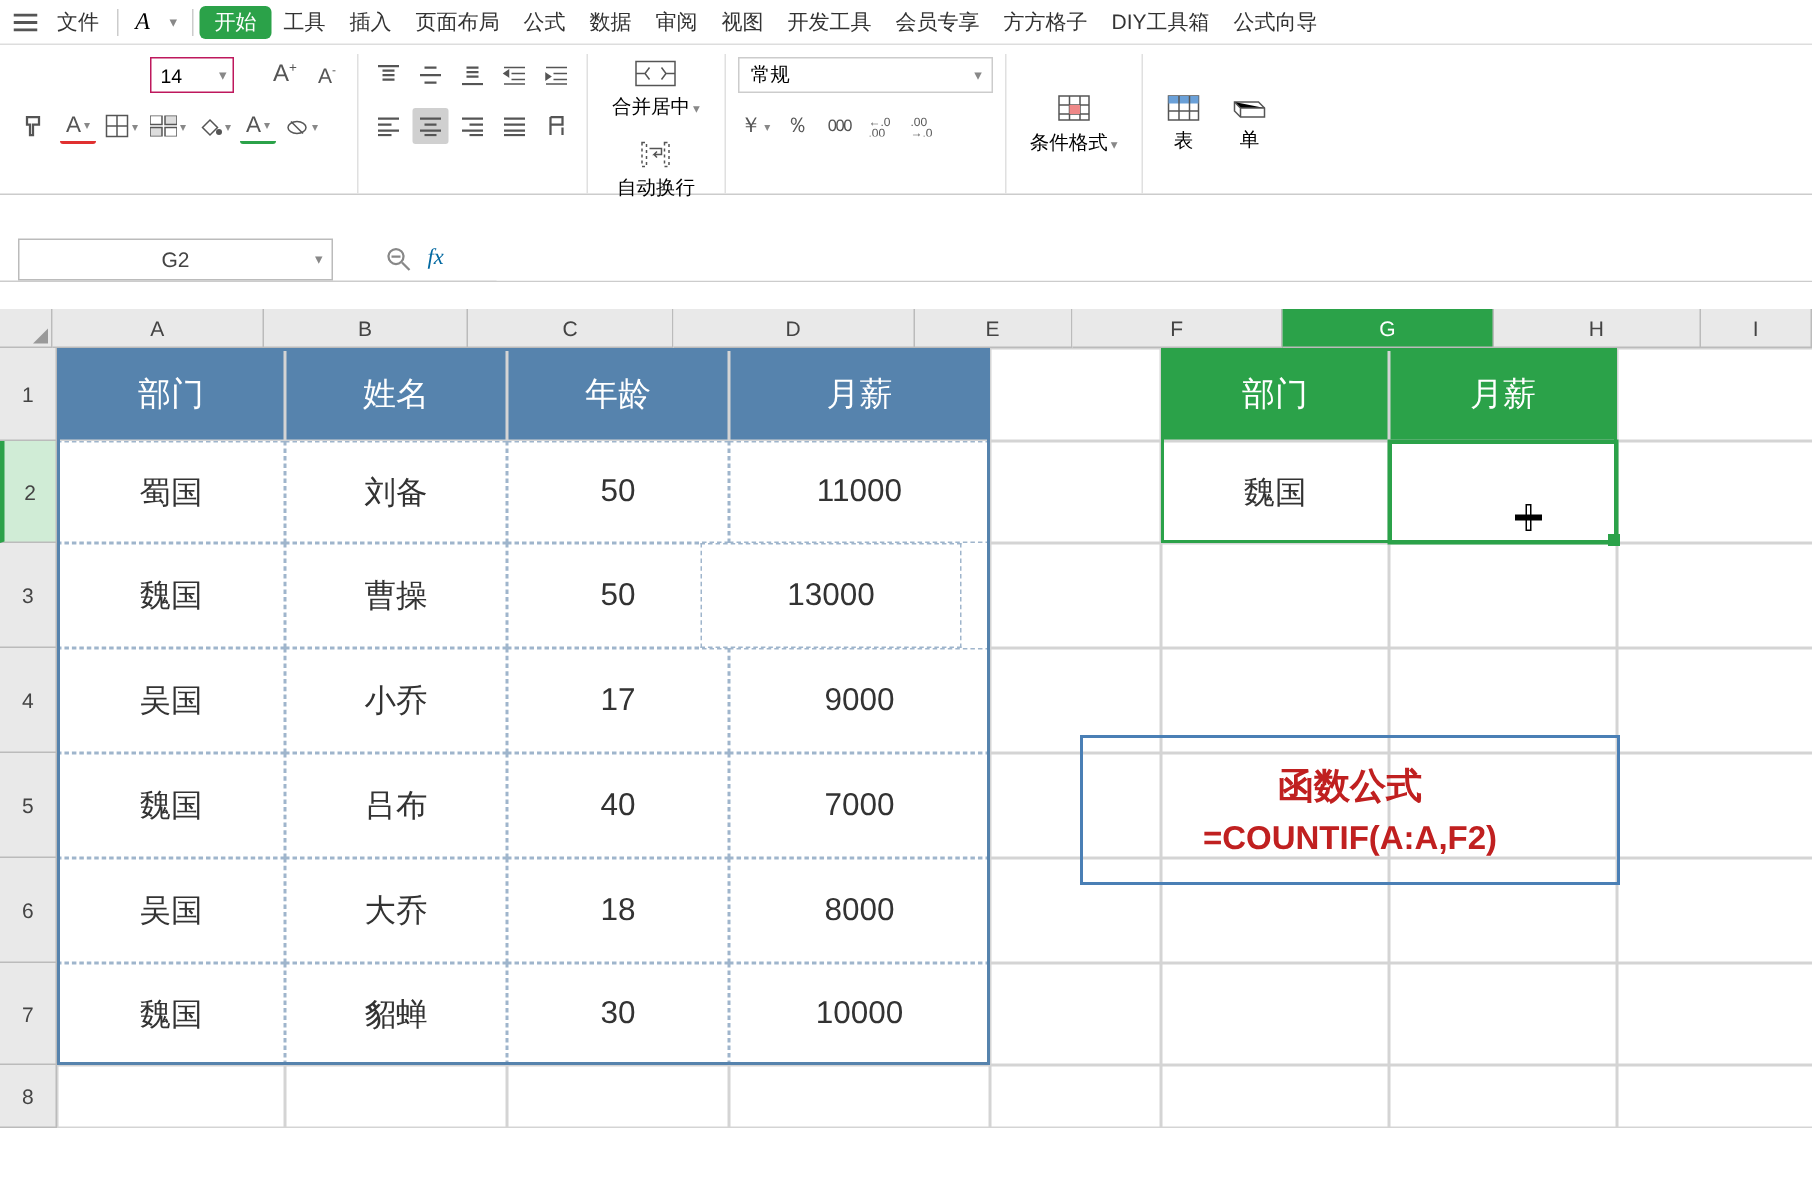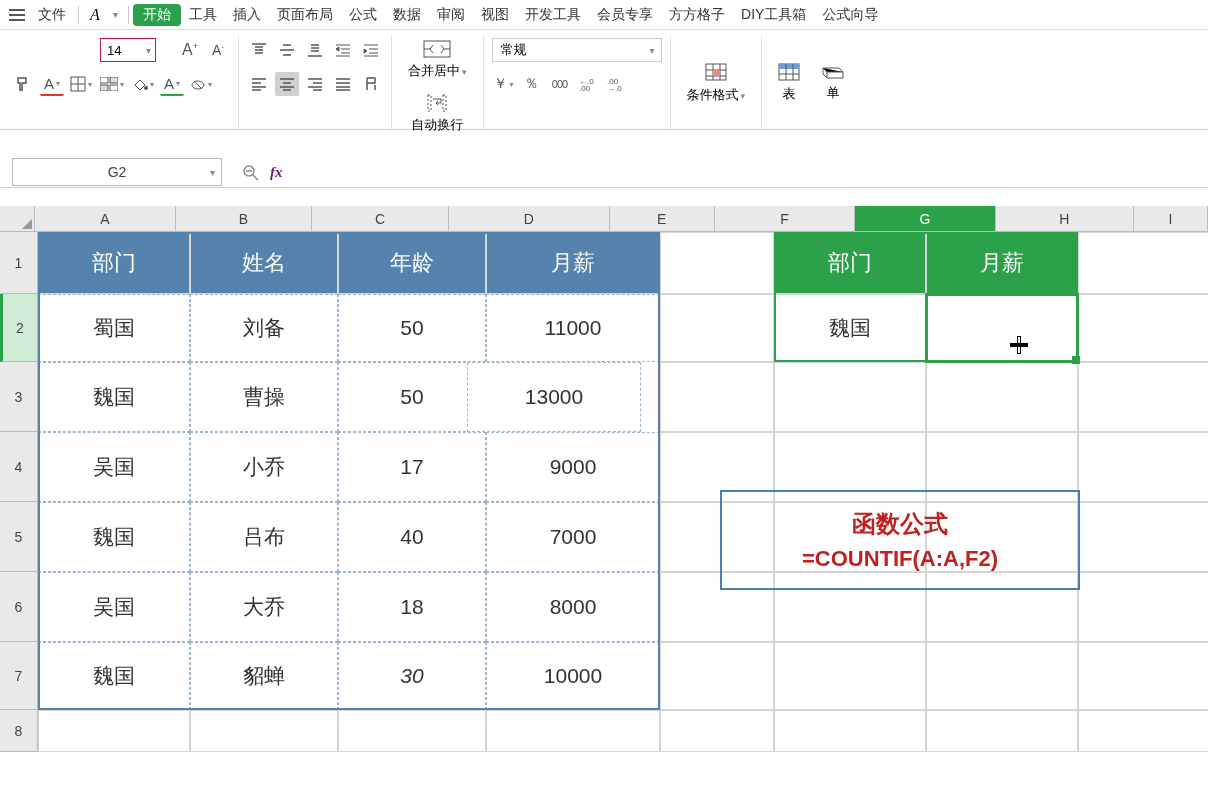--- a/index.html
+++ b/index.html
@@ -24,24 +24,24 @@
 .icon-btn { min-width: 24px; height: 24px; display: flex; align-items: center; justify-content: center; color: #555; font-size: 14px; cursor: pointer; border-radius: 2px; padding: 0 2px; }
 .icon-btn .arrow { font-size: 8px; margin-left: 2px; color: #888; }
 .icon-btn.selected { background: #d0d0d0; }
 .big-btn { display: flex; flex-direction: column; align-items: center; justify-content: center; gap: 4px; padding: 4px 8px; font-size: 13px; cursor: pointer; }
 .big-btn .ic { font-size: 20px; color: #555; }
 .big-btn .arrow { font-size: 9px; color: #888; margin-left: 2px; }
 .number-format-box { width: 170px; height: 24px; border: 1px solid #ccc; display: flex; align-items: center; padding-left: 8px; font-size: 13px; position: relative; }
 .number-format-box::after { content: "▾"; position: absolute; right: 6px; font-size: 10px; color: #888; }
 
 
-.formula-bar { height: 30px; display: flex; border-bottom: 1px solid #ccc; margin-top: 28px; }
+.formula-bar { height: 30px; display: flex; align-items: center; border-bottom: 1px solid #ccc; margin-top: 28px; gap: 15px; }
 .name-box { width: 210px; height: 28px; border: 1px solid #bbb; display: flex; align-items: center; justify-content: center; position: relative; margin-left: 12px; font-size: 14px; color: #444; }
 .name-box::after { content: "▾"; position: absolute; right: 6px; font-size: 10px; color: #888; }
-.fx-icons { display: flex; align-items: center; gap: 10px; padding: 0 20px; color: #701a75; font-weight: bold; }
+.fx-icons { display: flex; align-items: center; gap: 10px; padding: 0 20px; color: #0369a1; }
 .fx-label { font-style: italic; font-family: serif; font-size: 15px; }
 .formula-input { flex: 1; height: 28px; border: none; padding-left: 6px; font-size: 14px; }
 
 
 .grid-area { position: absolute; top: 206px; left: 0; right: 0; bottom: 0; }
 .col-headers { display: flex; height: 26px; }
 .corner { width: 38px; height: 26px; background: #e9e9e9; border-right: 1px solid #bbb; border-bottom: 1px solid #bbb; position: relative; }
 .corner::after { content: ""; position: absolute; right: 2px; bottom: 2px; width: 0; height: 0; border-right: 10px solid #999; border-top: 10px solid transparent; }
 .ch { height: 26px; display: flex; align-items: center; justify-content: center; background: #e9e9e9; border-right: 1px solid #bbb; border-bottom: 1px solid #bbb; font-size: 14px; color: #444; cursor: pointer; }
 .ch.active { background: #2ba249; color: #fff; }
@@ -399,21 +399,21 @@
         <div class="cell " style="left: 0px; top: 270px; width: 152px; height: 70px; border: 1px dashed rgb(159, 181, 204); font-size: 21px;">魏国</div>
         <div class="cell " style="left: 152px; top: 270px; width: 148px; height: 70px; border: 1px dashed rgb(159, 181, 204); font-size: 21px;">吕布</div>
         <div class="cell " style="left: 300px; top: 270px; width: 148px; height: 70px; border: 1px dashed rgb(159, 181, 204); font-size: 21px;">40</div>
         <div class="cell " style="left: 448px; top: 270px; width: 174px; height: 70px; border: 1px dashed rgb(159, 181, 204); font-size: 21px;">7000</div>
         <div class="cell " style="left: 0px; top: 340px; width: 152px; height: 70px; border: 1px dashed rgb(159, 181, 204); font-size: 21px;">吴国</div>
         <div class="cell " style="left: 152px; top: 340px; width: 148px; height: 70px; border: 1px dashed rgb(159, 181, 204); font-size: 21px;">大乔</div>
         <div class="cell " style="left: 300px; top: 340px; width: 148px; height: 70px; border: 1px dashed rgb(159, 181, 204); font-size: 21px;">18</div>
         <div class="cell " style="left: 448px; top: 340px; width: 174px; height: 70px; border: 1px dashed rgb(159, 181, 204); font-size: 21px;">8000</div>
         <div class="cell " style="left: 0px; top: 410px; width: 152px; height: 68px; border: 1px dashed rgb(159, 181, 204); font-size: 21px;">魏国</div>
         <div class="cell " style="left: 152px; top: 410px; width: 148px; height: 68px; border: 1px dashed rgb(159, 181, 204); font-size: 21px;">貂蝉</div>
-        <div class="cell " style="left: 300px; top: 410px; width: 148px; height: 68px; border: 1px dashed rgb(159, 181, 204); font-size: 21px; font-style: italic;">30</div>
+        <div class="cell " style="left: 300px; top: 410px; width: 148px; height: 68px; border: 1px dashed rgb(159, 181, 204); font-size: 21px;">30</div>
         <div class="cell " style="left: 448px; top: 410px; width: 174px; height: 68px; border: 1px dashed rgb(159, 181, 204); font-size: 21px;">10000</div>
         <div style="position: absolute; left: 0px; top: 0px; width: 622px; height: 478px; border: 2px solid rgb(86, 131, 173); pointer-events: none;"></div>
         <div class="cell " style="left: 736px; top: 0px; width: 152px; height: 62px; background: rgb(43, 162, 73); color: rgb(255, 255, 255); font-size: 22px;">部门</div>
         <div class="cell " style="left: 888px; top: 0px; width: 152px; height: 62px; background: rgb(43, 162, 73); color: rgb(255, 255, 255); font-size: 22px;">月薪</div>
         <div class="cell " style="left: 736px; top: 62px; width: 152px; height: 68px; font-size: 21px;">魏国</div>
         <div class="cell " style="left: 888px; top: 62px; width: 152px; height: 68px; font-size: 21px;"></div>
         <div style="position: absolute; left: 736px; top: 0px; width: 304px; height: 130px; border: 2px solid rgb(43, 162, 73); pointer-events: none;"></div>
         <div class="sel-cell" style="left: 887px; top: 61px; width: 154px; height: 70px;">
           <div class="sel-handle"></div>
         </div>

